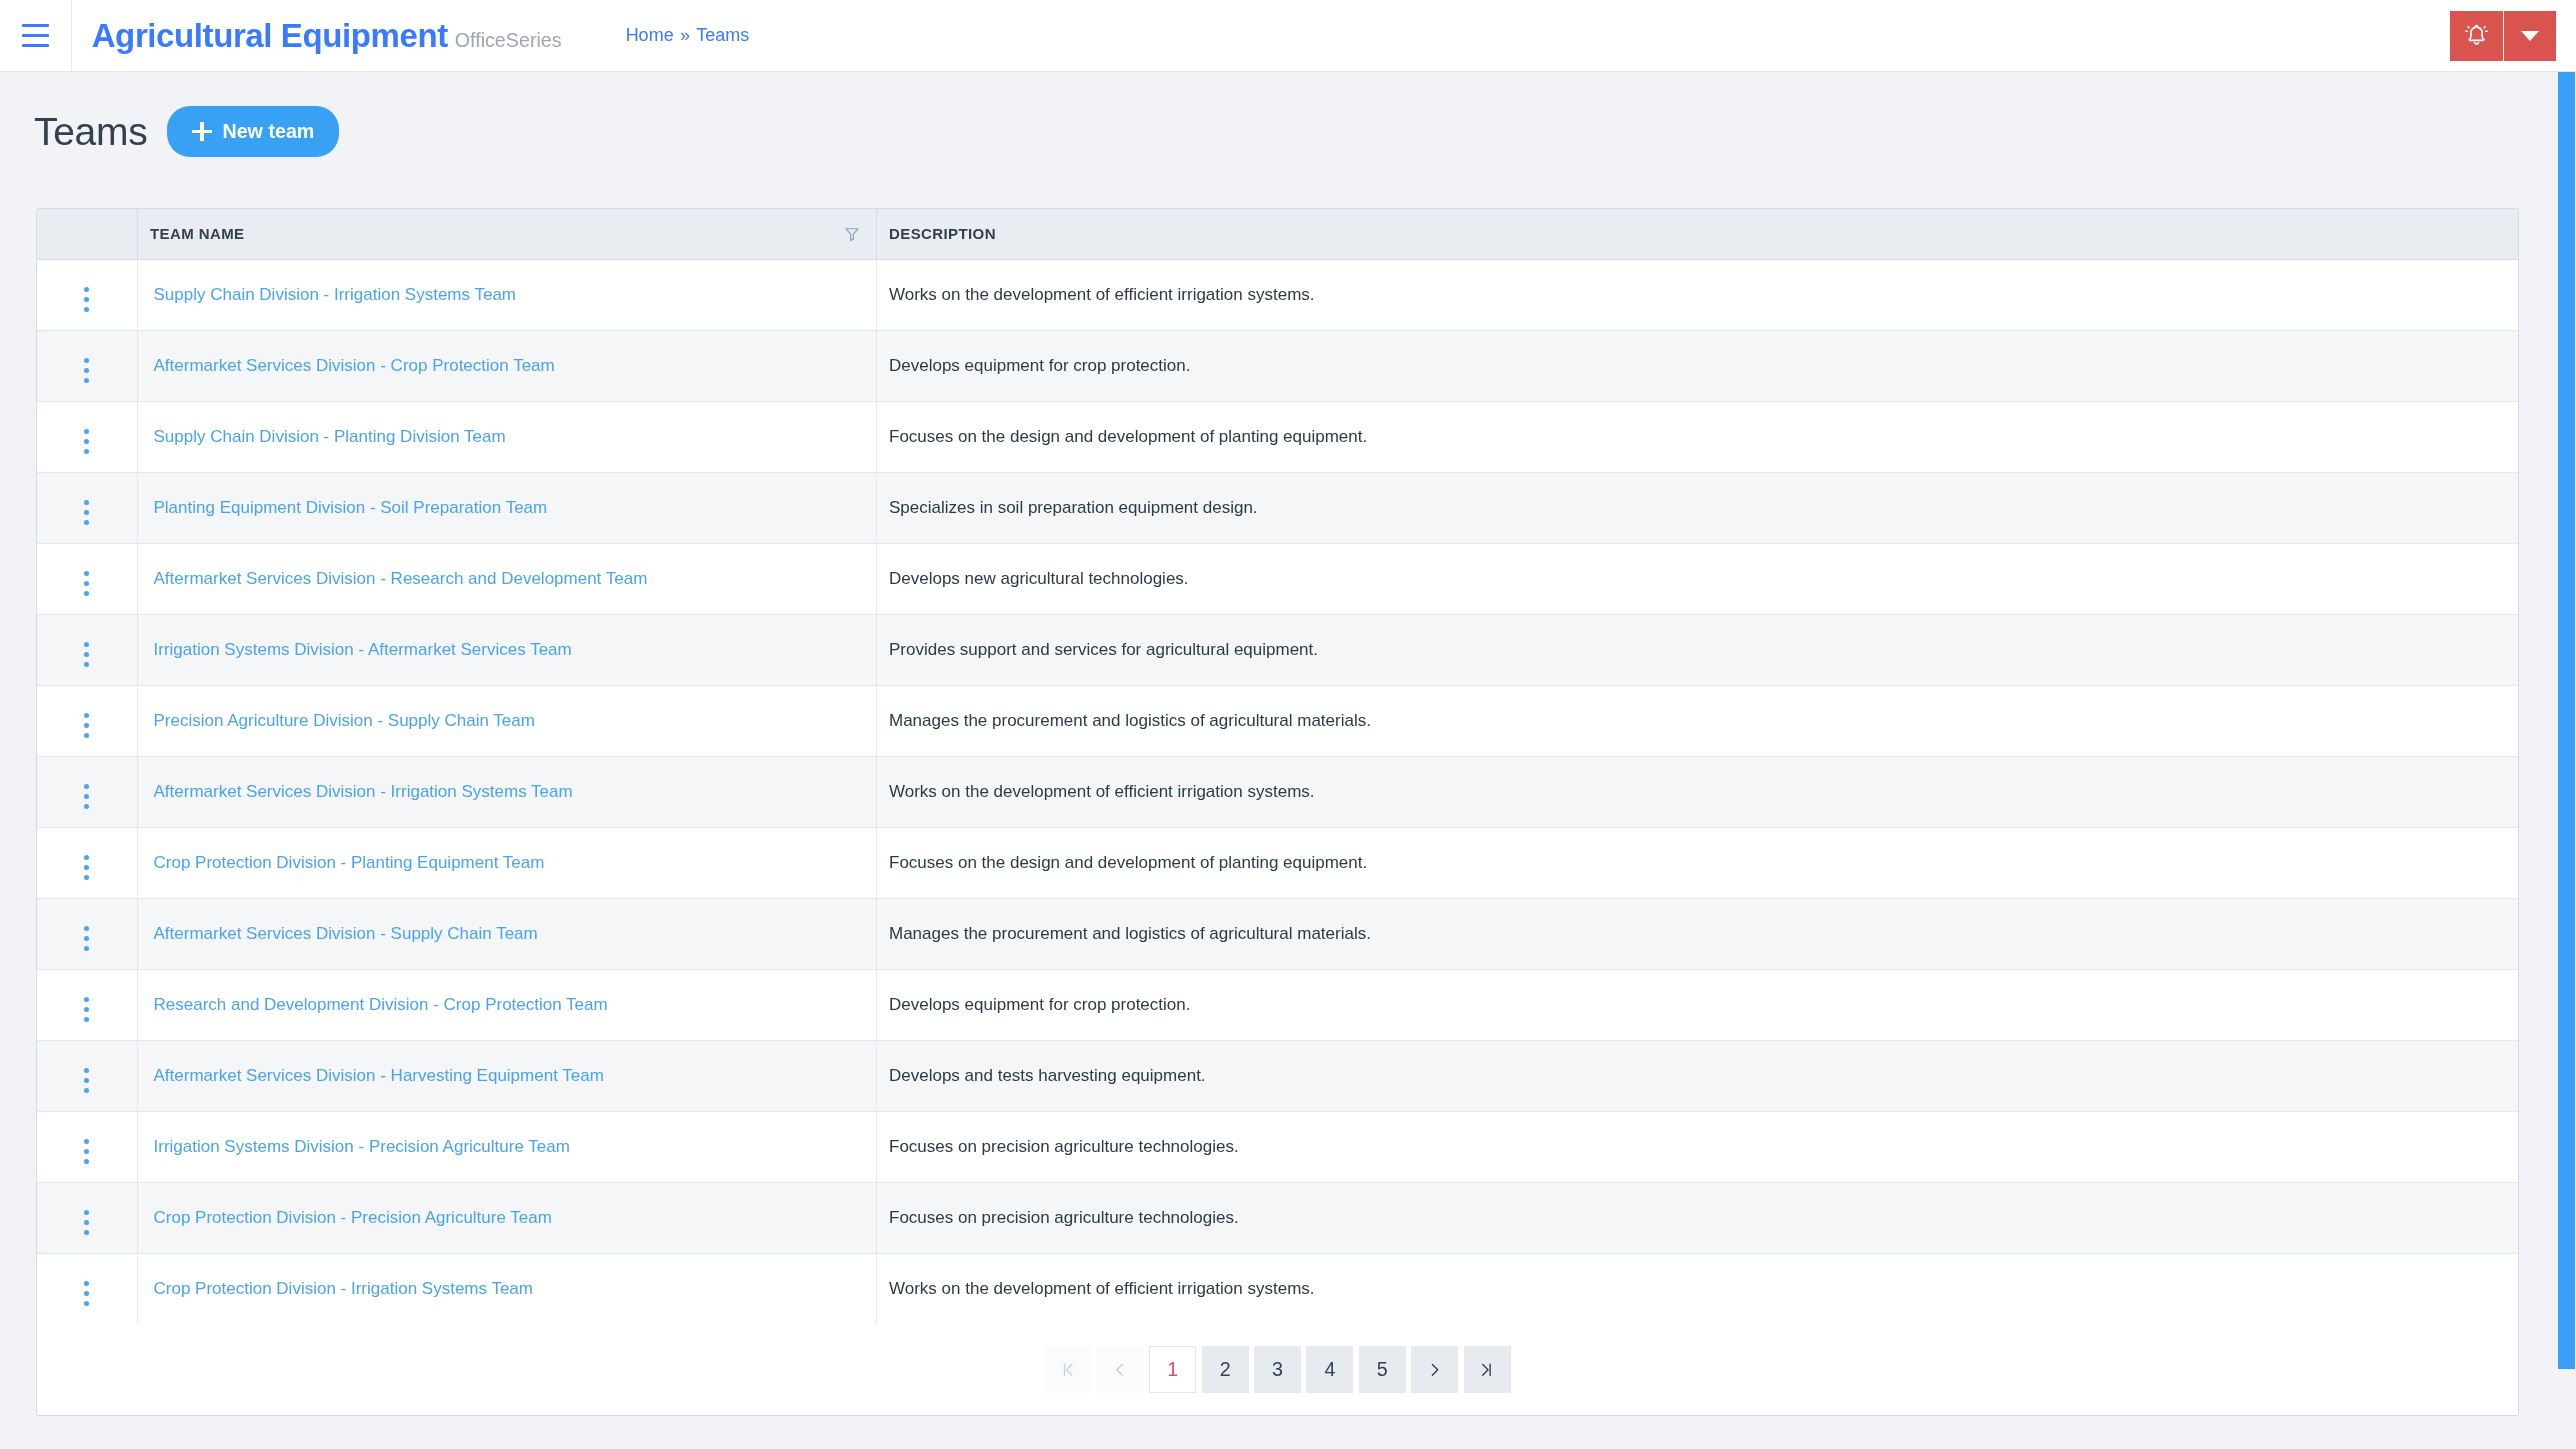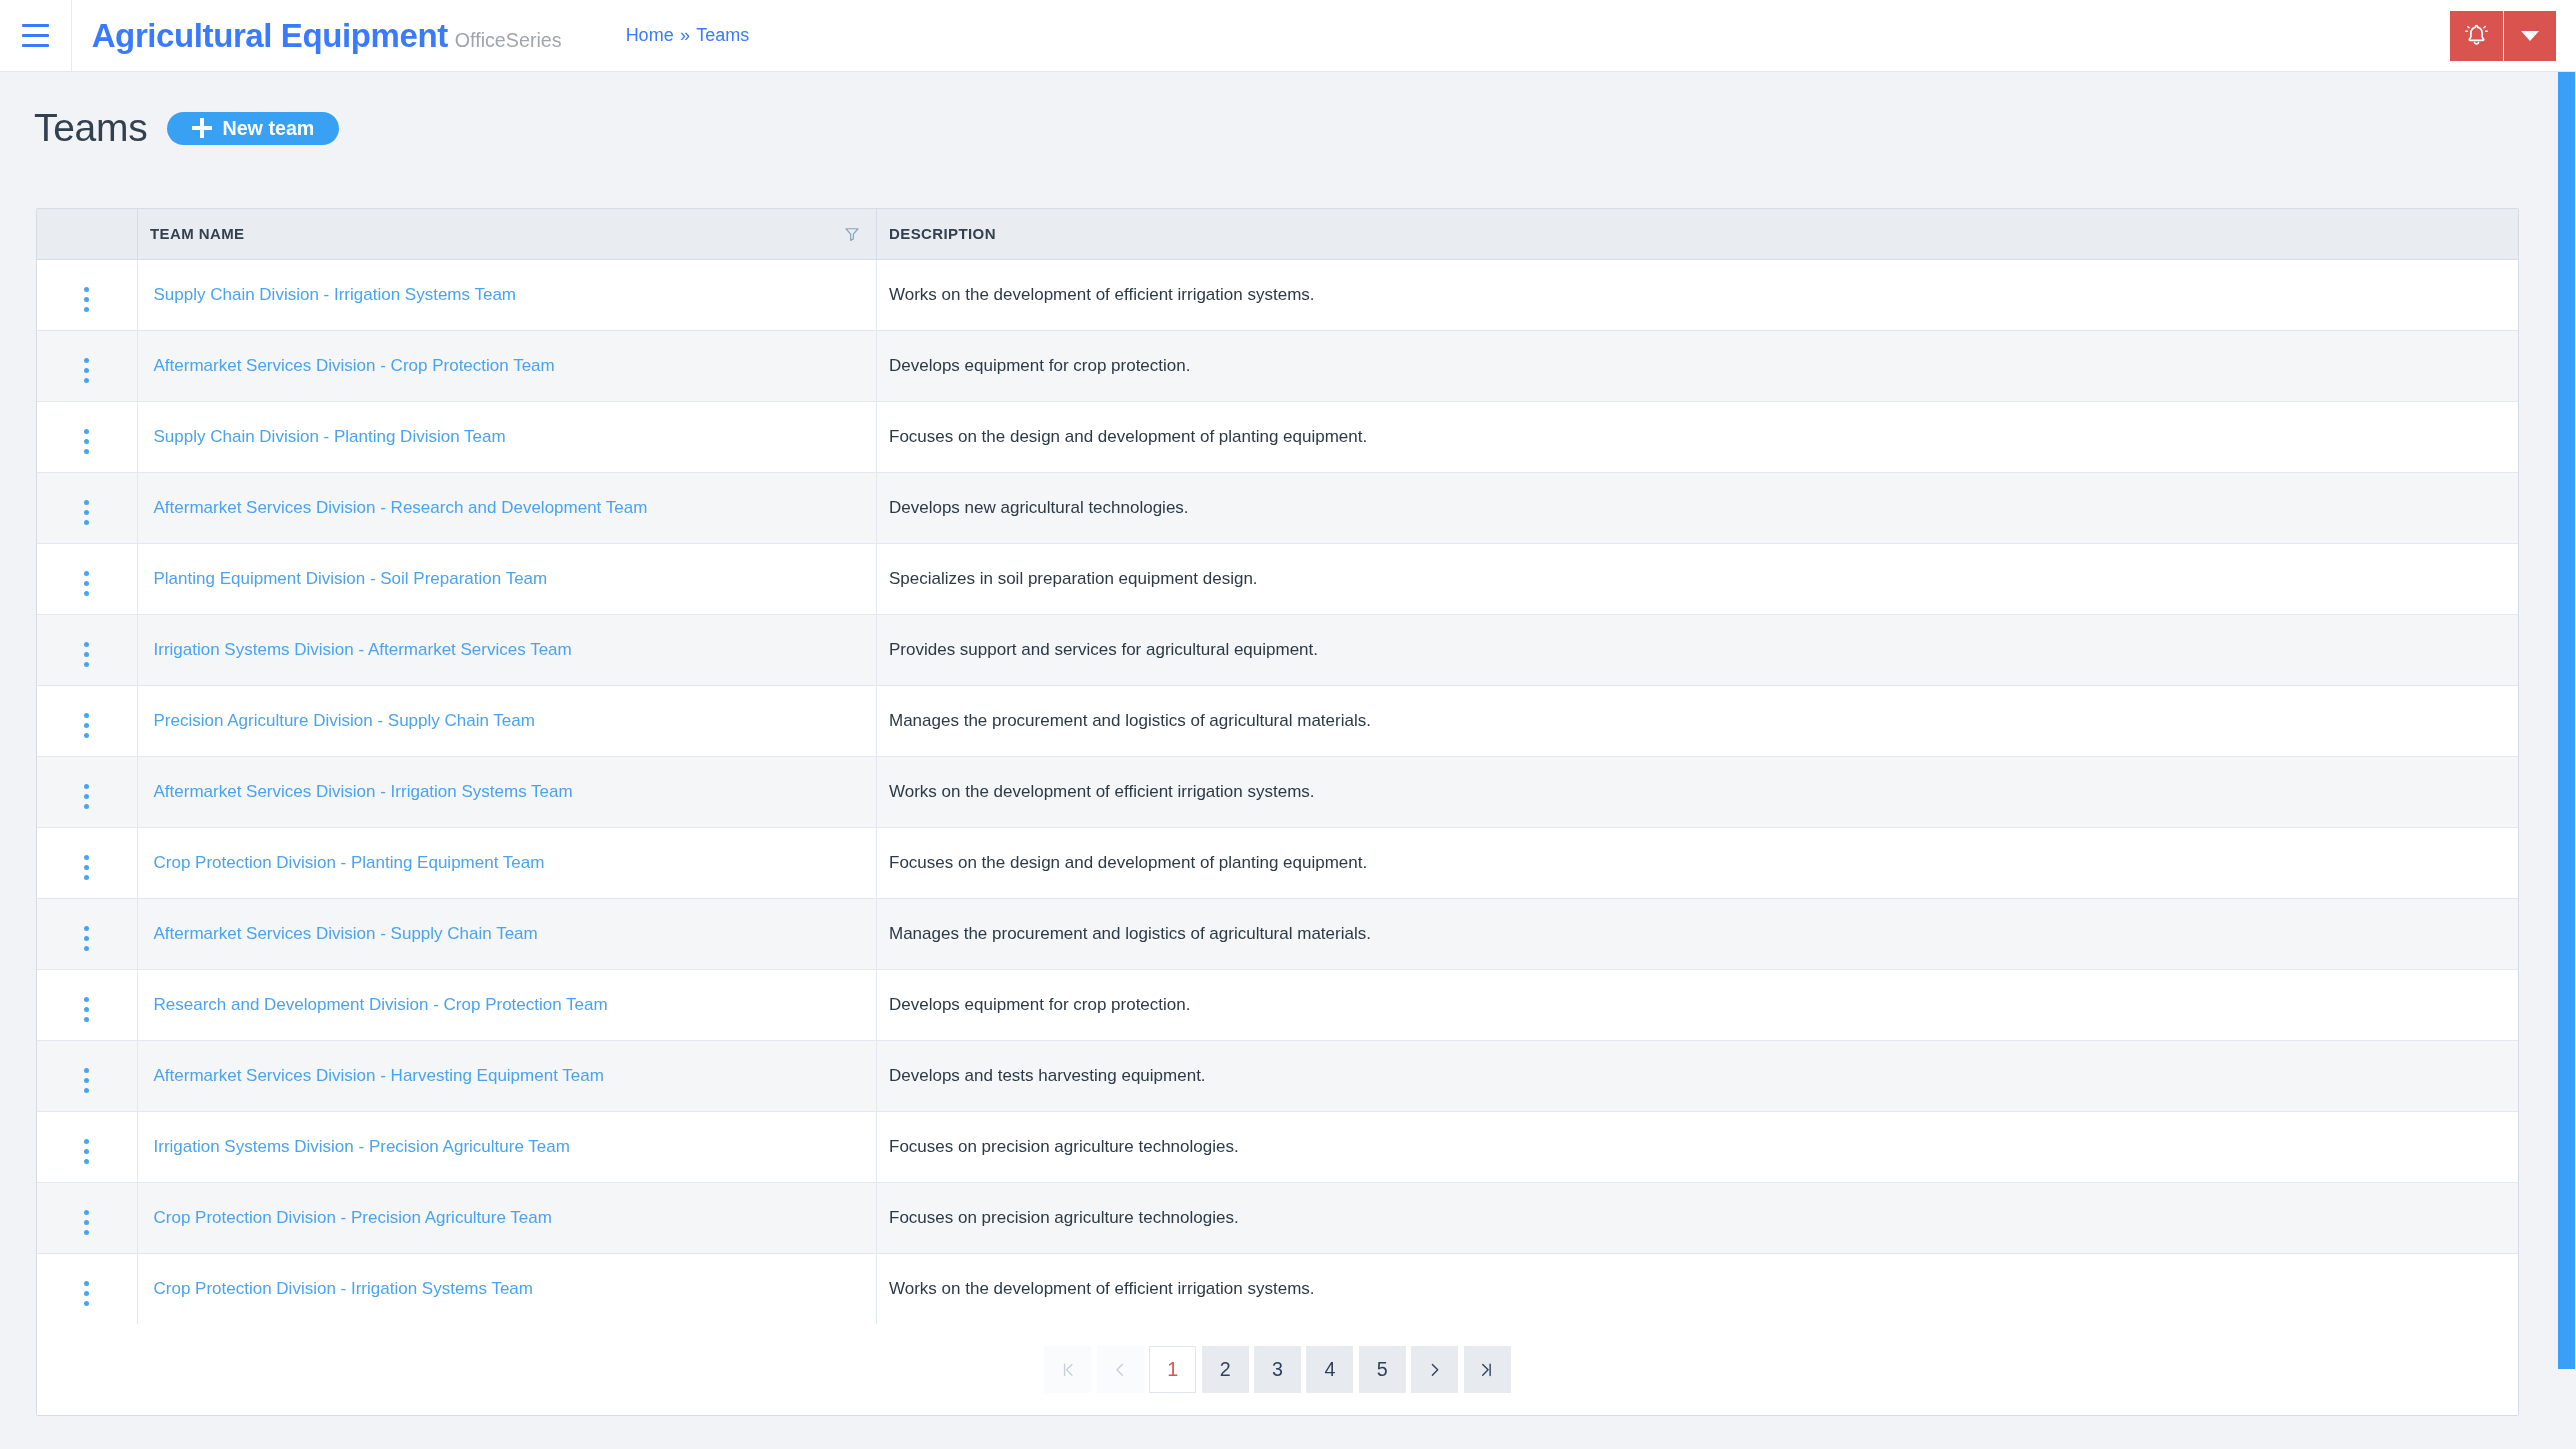--- a/index.html
+++ b/index.html
@@ -83,21 +83,21 @@
     padding: 34px 0 0 34px;
   }
   .page-title {
     font-size: 39px; color: #33404f; font-weight: normal;
     letter-spacing: -0.3px;
   }
   .new-btn {
     display: inline-flex; align-items: center; gap: 10.7px;
     background: #39a1f4; color: #fff;
     border: none; border-radius: 23px;
-    height: 33px; padding: 0 25px;
+    height: 51px; padding: 0 25px;
     font-size: 19.7px; font-weight: bold;
     font-family: "Liberation Sans", sans-serif;
     cursor: pointer; white-space: nowrap;
   }
   .plus-ico {
     position: relative; width: 19.7px; height: 19.7px; flex: 0 0 19.7px;
   }
   .plus-ico::before, .plus-ico::after {
     content: ""; position: absolute; background: #fff;
   }
@@ -283,31 +283,31 @@
               </span></td>
             <td class="cell-name"><a class="team-link" href="#">Supply Chain Division - Planting Division Team</a></td>
             <td class="cell-desc">Focuses on the design and development of planting equipment.</td>
           </tr>
           <tr>
             <td class="cell-kebab"><span class="kebab">
                 <i></i>
                 <i></i>
                 <i></i>
               </span></td>
+            <td class="cell-name"><a class="team-link" href="#">Planting Equipment Division - Soil Preparation Team</a></td>
+            <td class="cell-desc">Specializes in soil preparation equipment design.</td>
+          </tr>
+          <tr>
+            <td class="cell-kebab"><span class="kebab">
+                <i></i>
+                <i></i>
+                <i></i>
+              </span></td>
             <td class="cell-name"><a class="team-link" href="#">Aftermarket Services Division - Research and Development Team</a></td>
             <td class="cell-desc">Develops new agricultural technologies.</td>
-          </tr>
-          <tr>
-            <td class="cell-kebab"><span class="kebab">
-                <i></i>
-                <i></i>
-                <i></i>
-              </span></td>
-            <td class="cell-name"><a class="team-link" href="#">Planting Equipment Division - Soil Preparation Team</a></td>
-            <td class="cell-desc">Specializes in soil preparation equipment design.</td>
           </tr>
           <tr>
             <td class="cell-kebab"><span class="kebab">
                 <i></i>
                 <i></i>
                 <i></i>
               </span></td>
             <td class="cell-name"><a class="team-link" href="#">Irrigation Systems Division - Aftermarket Services Team</a></td>
             <td class="cell-desc">Provides support and services for agricultural equipment.</td>
           </tr>

